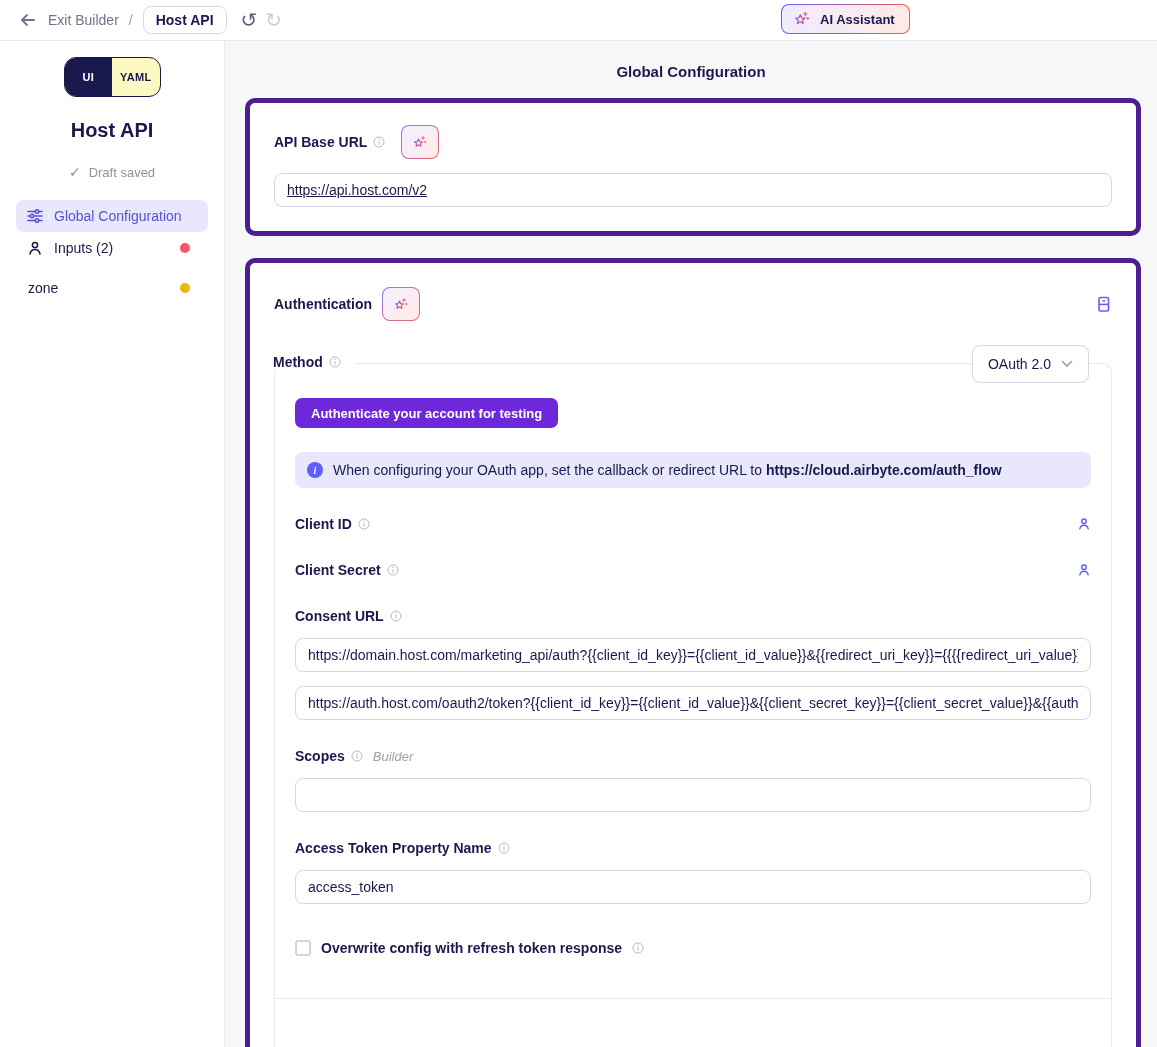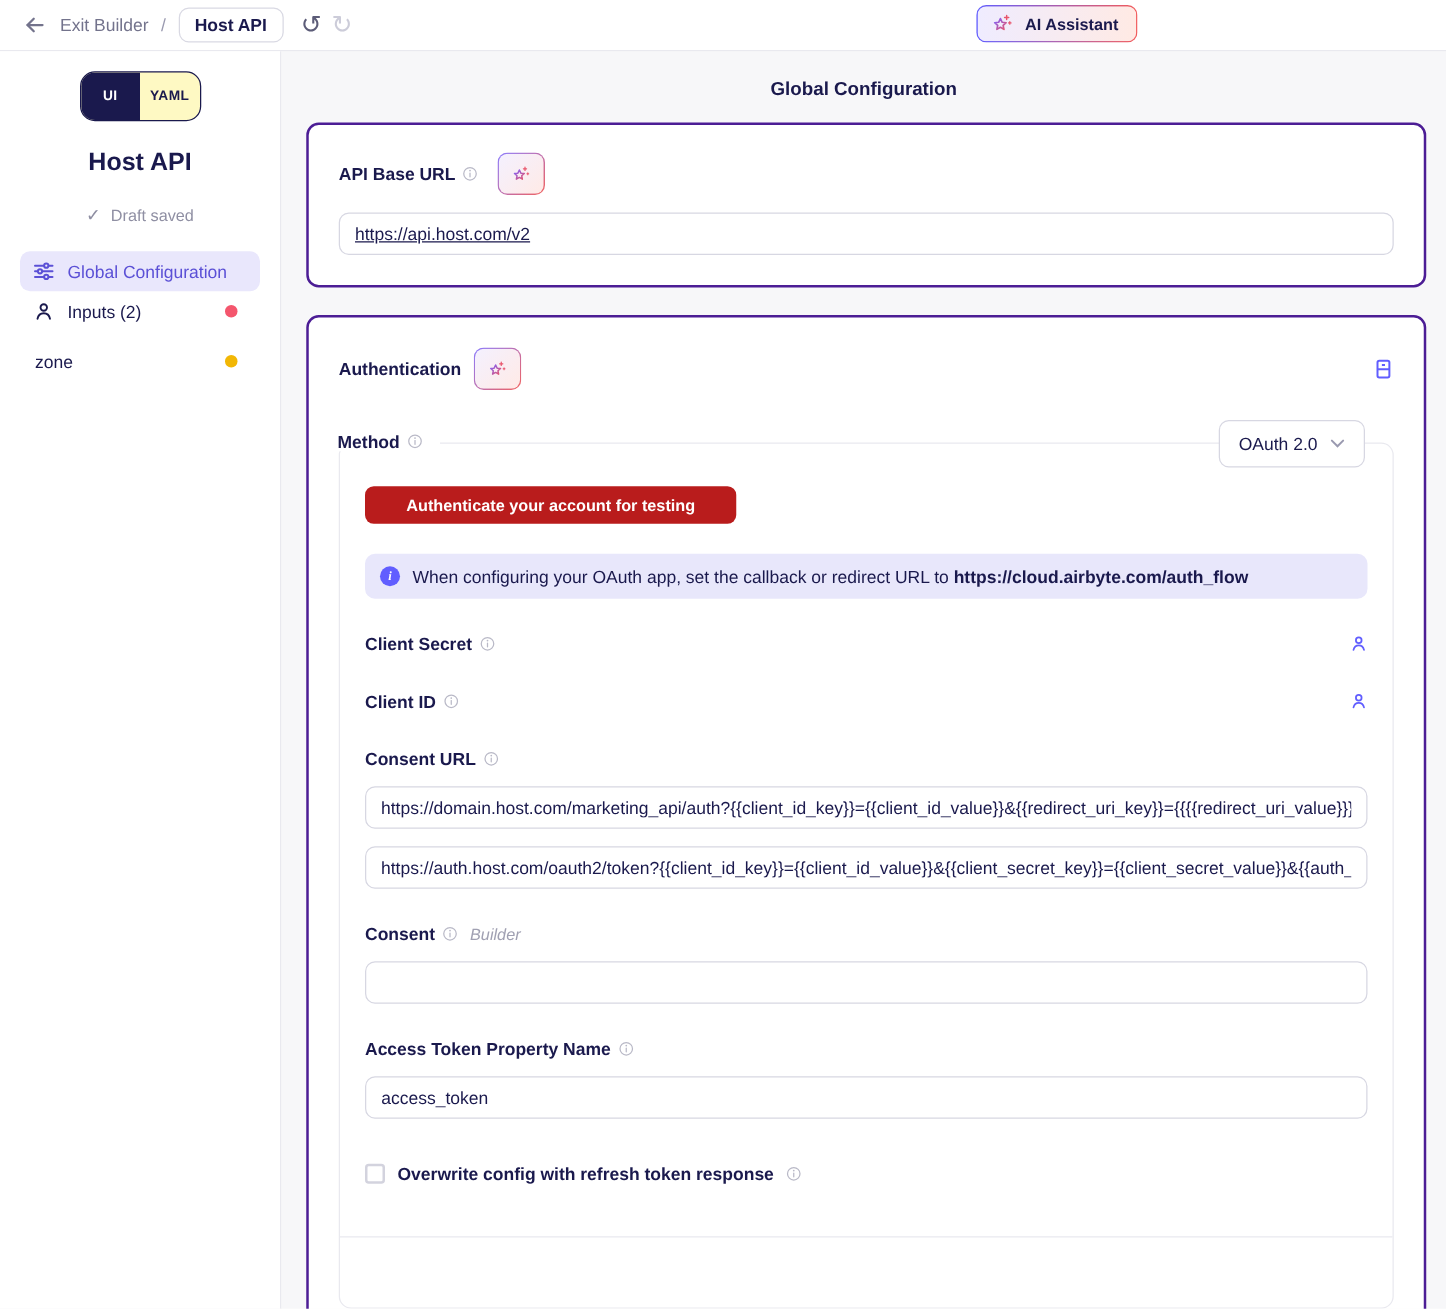--- a/index.html
+++ b/index.html
@@ -39,40 +39,40 @@
   .dot.yellow { background:#f2b705; }
   .streams-hdr { margin:36px 16px 0; display:flex; align-items:center; position:relative; height:26px; }
   .streams-hdr .txt { font-size:11px; font-weight:700; letter-spacing:.5px; color:#5b50d6; }
   .streams-hdr .info { margin-left:6px; }
   .add-stream { position:absolute; right:8px; top:0; width:26px; height:26px; border-radius:50%; background:#615eff; color:#fff; display:flex; align-items:center; justify-content:center; font-size:17px; font-weight:400; cursor:pointer; }
   .stream-row { margin:12px 16px 0; padding:0 12px; height:24px; display:flex; align-items:center; font-size:14px; cursor:pointer; position:relative; }
   .stream-row .dot { right:18px; }
 
   
   .page-title { text-align:center; font-size:15px; font-weight:700; padding-top:22px; }
-  .card { background:#fff; border:2px solid #4c1d95; border-radius:10px; margin:16px 16px 0 20px; }
+  .card { background:#fff; border:5px solid #4c1d95; border-radius:10px; margin:16px 16px 0 20px; }
   .card1 { margin-top:18px; padding:22px 24px 24px; }
   .card2 { margin-top:22px; padding:24px 24px 24px; }
   .lab-row { display:flex; align-items:center; gap:6px; }
   .f-label { font-size:14px; font-weight:700; color:#1a194d; }
   .info-ic { display:inline-flex; flex:none; color:#b9b9c7; }
   .ai-chip { margin-left:10px; width:38px; height:34px; border:1px solid transparent; border-radius:8px; display:flex; align-items:center; justify-content:center; cursor:pointer;
     background:linear-gradient(135deg,#f4f1ff,#ffeae6) padding-box, linear-gradient(135deg,#8a7bff,#f2635f) border-box; }
   .tb-input { width:100%; height:34px; margin-top:14px; border:1px solid #d7d7e2; border-radius:8px; padding:0 12px; font-size:14px; color:#1a194d; background:#fff; font-family:"Liberation Sans","DejaVu Sans",sans-serif; white-space:nowrap; overflow:hidden; }
   .tb-input.link { text-decoration:underline; }
   .auth-head { display:flex; align-items:center; }
   .docs-ic { margin-left:auto; color:#615eff; cursor:pointer; display:flex; }
 
   .fieldset { position:relative; margin-top:42px; border:1px solid #e9e9ef; border-radius:10px; padding:0 20px; }
   .legend { position:absolute; top:-10px; left:-2px; background:#fff; padding-right:14px; display:flex; align-items:center; gap:6px; }
   .method-dd { position:absolute; top:-19px; right:22px; height:38px; min-width:117px; background:#fff; border:1px solid #d7d7e2; border-radius:8px;
     display:flex; align-items:center; justify-content:center; gap:10px; padding:0 14px; font-size:14px; color:#1a194d; cursor:pointer; }
   .chev { color:#9a9ab0; display:flex; }
 
-  .auth-btn { margin-top:34px; display:inline-flex; align-items:center; height:30px; padding:0 33px; background:#b91c1c; color:#fff; border:none; border-radius:7px; font-size:13px; font-weight:700; cursor:pointer; font-family:inherit; }
+  .auth-btn { margin-top:34px; display:inline-flex; align-items:center; height:30px; padding:0 16px; background:#6d28d9; color:#fff; border:none; border-radius:7px; font-size:13px; font-weight:700; cursor:pointer; font-family:inherit; }
   .callout { margin-top:24px; min-height:36px; background:#e8e7fb; border-radius:8px; display:flex; align-items:center; gap:10px; padding:8px 12px; font-size:14px; color:#1a194d; }
   .callout .ic { flex:none; width:16px; height:16px; border-radius:50%; background:#615eff; color:#fff; display:flex; align-items:center; justify-content:center; font-size:10px; font-weight:700; font-family:"Liberation Serif",serif; font-style:italic; }
   .callout b { font-weight:700; }
 
   .secret-row { margin-top:26px; display:flex; align-items:center; gap:6px; height:20px; }
   .user-ic { margin-left:auto; color:#615eff; cursor:pointer; display:flex; }
   .m28 { margin-top:28px; }
   .opt { font-style:italic; color:#a0a0b2; font-size:13px; margin-left:4px; }
   .chk-row { margin-top:36px; display:flex; align-items:center; gap:10px; }
   .checkbox { width:16px; height:16px; border:2px solid #d3d3de; border-radius:3px; background:#fff; cursor:pointer; flex:none; }
@@ -227,38 +227,38 @@
 
         <div class="callout">
           <span class="ic">i</span>
           <span>
             <span>When configuring your OAuth app, set the callback or redirect URL to</span>
             <b>https://cloud.airbyte.com/auth_flow</b>
           </span>
         </div>
 
         <div class="secret-row">
-          <span class="f-label">Client Secret</span>
+          <span class="f-label">Client ID</span>
           <span class="info-ic">
             <svg width="12" height="12" viewBox="0 0 12 12" fill="none" stroke="currentColor" stroke-width="1">
                 <circle cx="6" cy="6" r="5"></circle>
                 <path d="M6 5.4v3" stroke-linecap="round"></path>
                 <circle cx="6" cy="3.4" r=".7" fill="currentColor" stroke="none"></circle>
               </svg>
           </span>
           <span class="user-ic">
             <svg width="14" height="14" viewBox="0 0 16 16" fill="none" stroke="currentColor" stroke-width="1.6" stroke-linecap="round">
                 <circle cx="8" cy="4.8" r="2.6"></circle>
                 <path d="M3.2 13.6c.6-2.8 2.6-4.2 4.8-4.2s4.2 1.4 4.8 4.2"></path>
               </svg>
           </span>
         </div>
 
         <div class="secret-row">
-          <span class="f-label">Client ID</span>
+          <span class="f-label">Client Secret</span>
           <span class="info-ic">
             <svg width="12" height="12" viewBox="0 0 12 12" fill="none" stroke="currentColor" stroke-width="1">
                 <circle cx="6" cy="6" r="5"></circle>
                 <path d="M6 5.4v3" stroke-linecap="round"></path>
                 <circle cx="6" cy="3.4" r=".7" fill="currentColor" stroke="none"></circle>
               </svg>
           </span>
           <span class="user-ic">
             <svg width="14" height="14" viewBox="0 0 16 16" fill="none" stroke="currentColor" stroke-width="1.6" stroke-linecap="round">
                 <circle cx="8" cy="4.8" r="2.6"></circle>
@@ -275,21 +275,21 @@
                 <path d="M6 5.4v3" stroke-linecap="round"></path>
                 <circle cx="6" cy="3.4" r=".7" fill="currentColor" stroke="none"></circle>
               </svg>
           </span>
         </div>
         <input class="tb-input" value="https://domain.host.com/marketing_api/auth?{{client_id_key}}={{client_id_value}}&amp;{{redirect_uri_key}}={{{{redirect_uri_value}}}}" style="">
 
         <input class="tb-input" value="https://auth.host.com/oauth2/token?{{client_id_key}}={{client_id_value}}&amp;{{client_secret_key}}={{client_secret_value}}&amp;{{auth_code_key}}={{auth_code_value}}" style="">
 
         <div class="lab-row m28">
-          <span class="f-label">Consent</span>
+          <span class="f-label">Scopes</span>
           <span class="info-ic">
             <svg width="12" height="12" viewBox="0 0 12 12" fill="none" stroke="currentColor" stroke-width="1">
                 <circle cx="6" cy="6" r="5"></circle>
                 <path d="M6 5.4v3" stroke-linecap="round"></path>
                 <circle cx="6" cy="3.4" r=".7" fill="currentColor" stroke="none"></circle>
               </svg>
           </span>
           <span class="opt">Builder</span>
         </div>
         <input class="tb-input" value="" style="">

